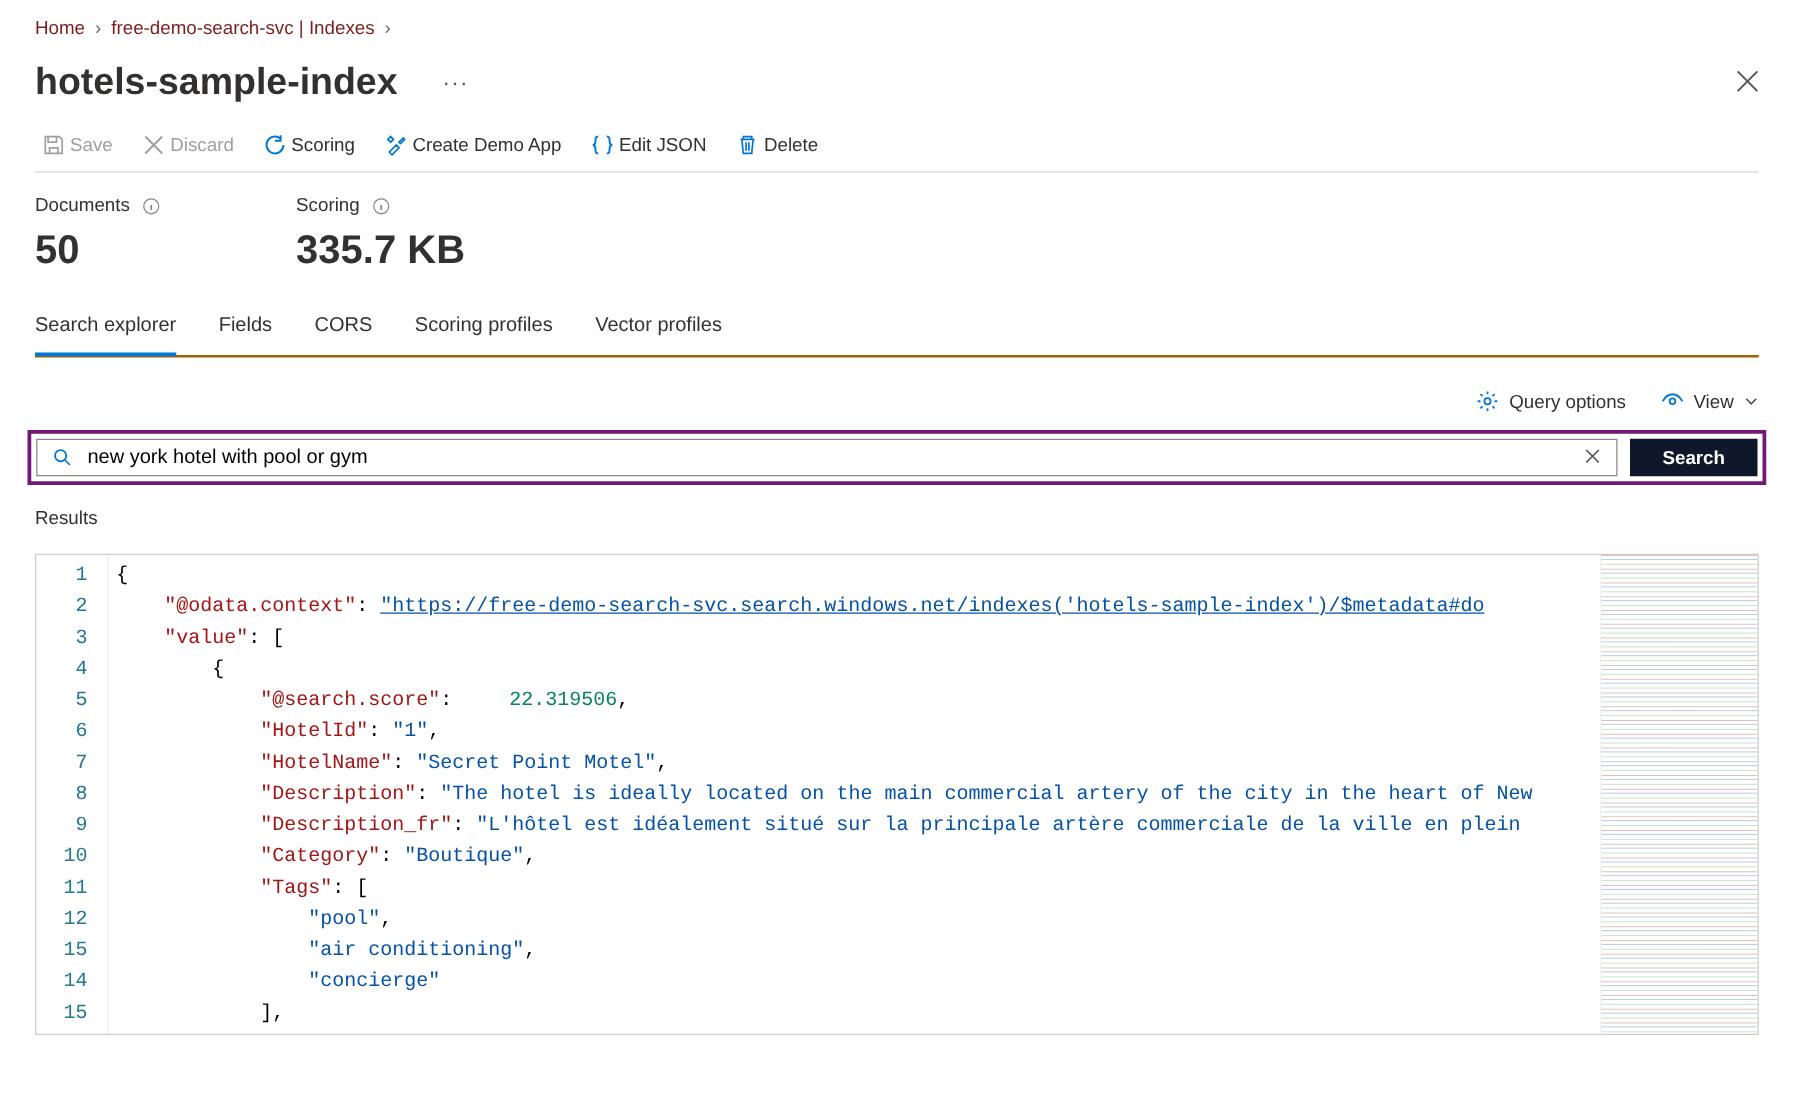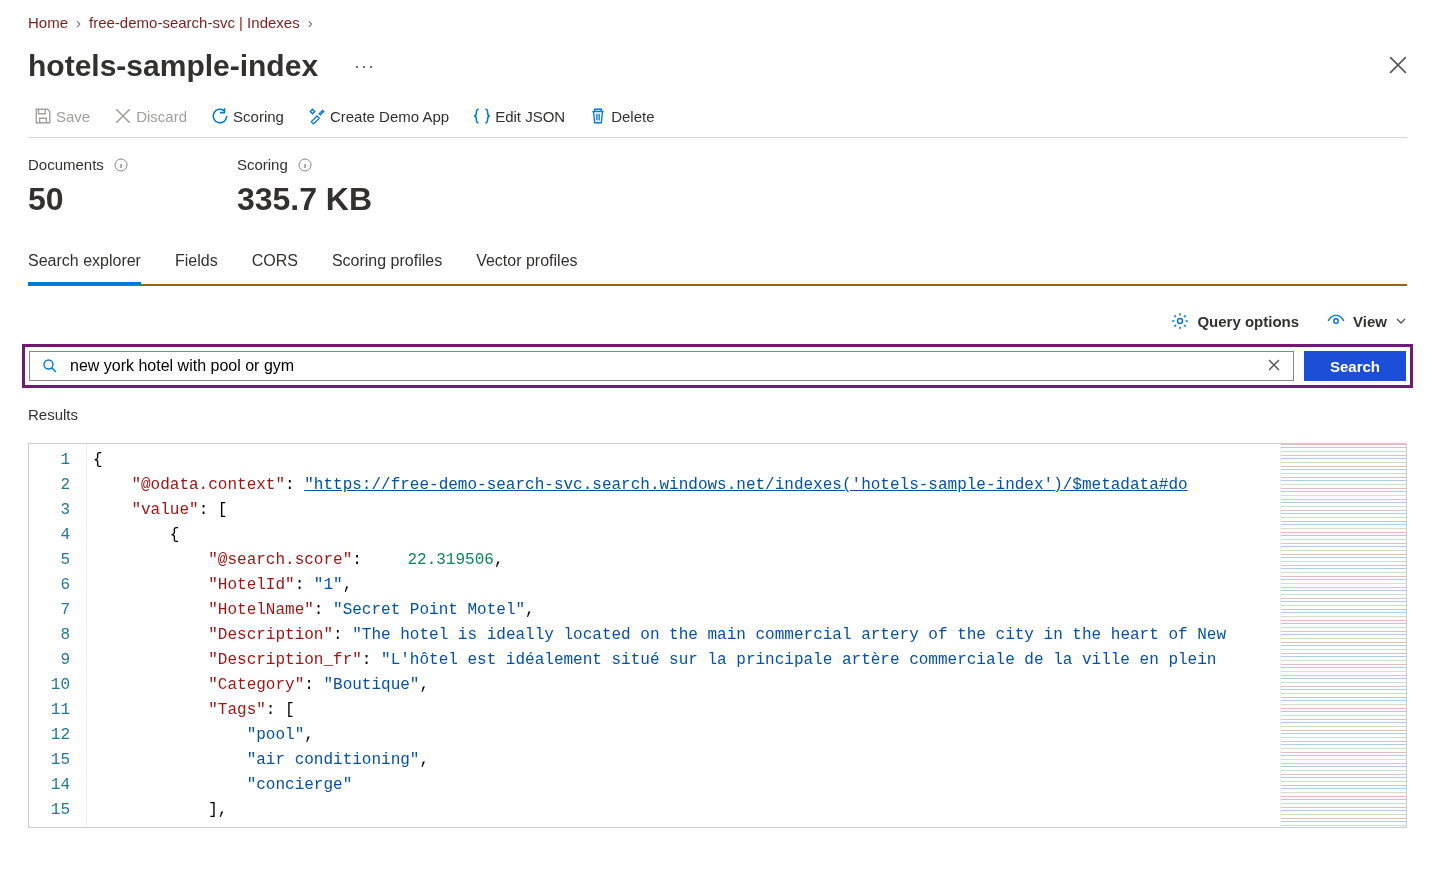--- a/index.html
+++ b/index.html
@@ -62,21 +62,20 @@
   gap: 34px;
   font-size: 16px;
 }
 .tab { padding: 10px 0 12px; cursor: pointer; }
 .tab.active { border-bottom: 3px solid #0078d4; margin-bottom: -1px; }
 .options-row {
   display: flex;
   justify-content: flex-end;
   gap: 28px;
   padding: 26px 28px 14px;
-  font-weight: bold;
 }
 .opt { display: flex; align-items: center; gap: 8px; cursor: pointer; font-size: 15px; }
 .opt svg { width: 18px; height: 18px; }
 .search-row {
   margin: 0 22px;
   padding: 4px;
   border: 3px solid #701a75;
   display: flex;
   gap: 10px;
 }
@@ -91,21 +90,21 @@
 }
 .search-box input {
   flex: 1;
   border: none;
   outline: none;
   font-size: 16px;
   font-family: inherit;
 }
 .search-box .clear { cursor: pointer; color: #555; }
 .search-btn {
-  background: #1d4ed8;
+  background: #0f172a;
   color: #fff;
   border: none;
   padding: 0 26px;
   font-size: 15px;
   font-weight: 600;
   cursor: pointer;
 }
 .results-label { margin: 18px 28px 20px; font-size: 15px; }
 .editor {
   margin: 0 28px;

